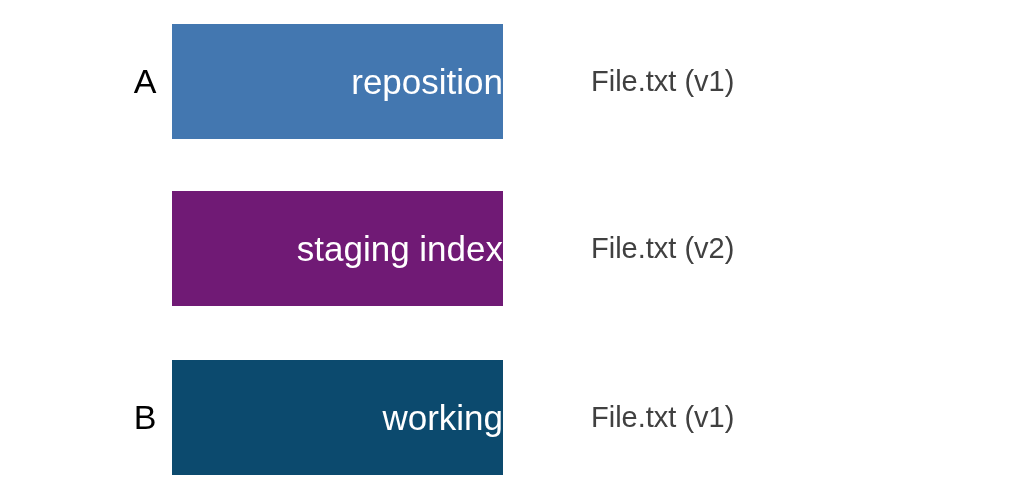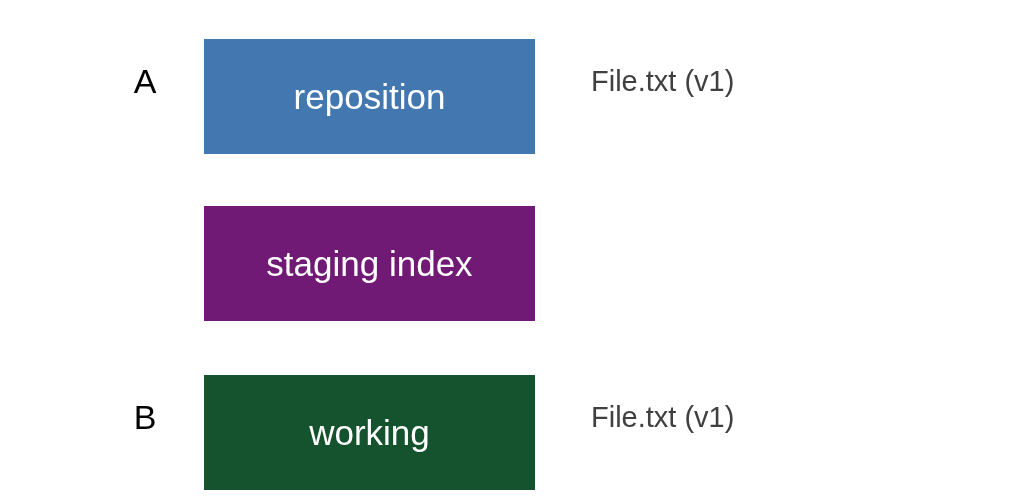--- a/index.html
+++ b/index.html
@@ -20,27 +20,26 @@
     width: 58px;
     height: 115px;
     display: flex;
     align-items: center;
     justify-content: center;
     font-size: 34px;
     color: #000000;
   }
   .box {
     position: absolute;
-    left: 204px;
+    left: 172px;
     width: 331px;
     height: 115px;
     display: flex;
     align-items: center;
-    justify-content: center;
-    margin-top: 15px;
+    justify-content: flex-end;
   }
   .box-label {
     color: #ffffff;
     font-size: 35px;
     white-space: nowrap;
   }
   .file-label {
     position: absolute;
     left: 591px;
     height: 115px;
@@ -61,20 +60,21 @@
 
   <div class="side-label top-1">A</div>
   <div class="box top-1" style="background-color: rgb(67, 119, 176);">
     <span class="box-label">reposition</span>
   </div>
   <div class="file-label top-1">File.txt (v1)</div>
 
   <div class="box top-2" style="background-color: #701a75;">
     <span class="box-label">staging index</span>
   </div>
+  <div class="file-label top-2">File.txt (v2)</div>
 
   <div class="side-label top-3">B</div>
-  <div class="box top-3" style="background-color: #14532d;">
+  <div class="box top-3" style="background-color: #0c4a6e;">
     <span class="box-label">working</span>
   </div>
   <div class="file-label top-3">File.txt (v1)</div>
 
 </div>
 
 </body></html>

